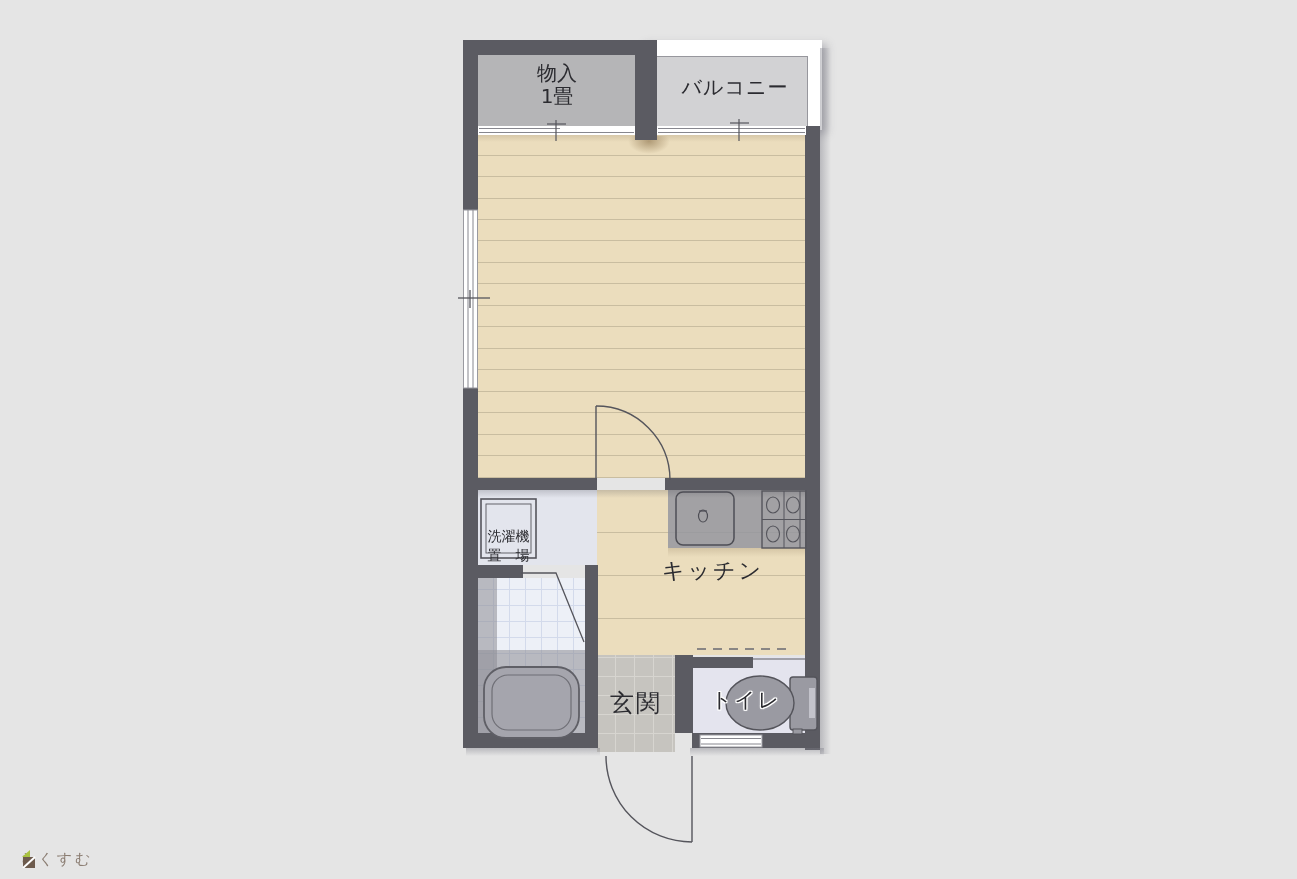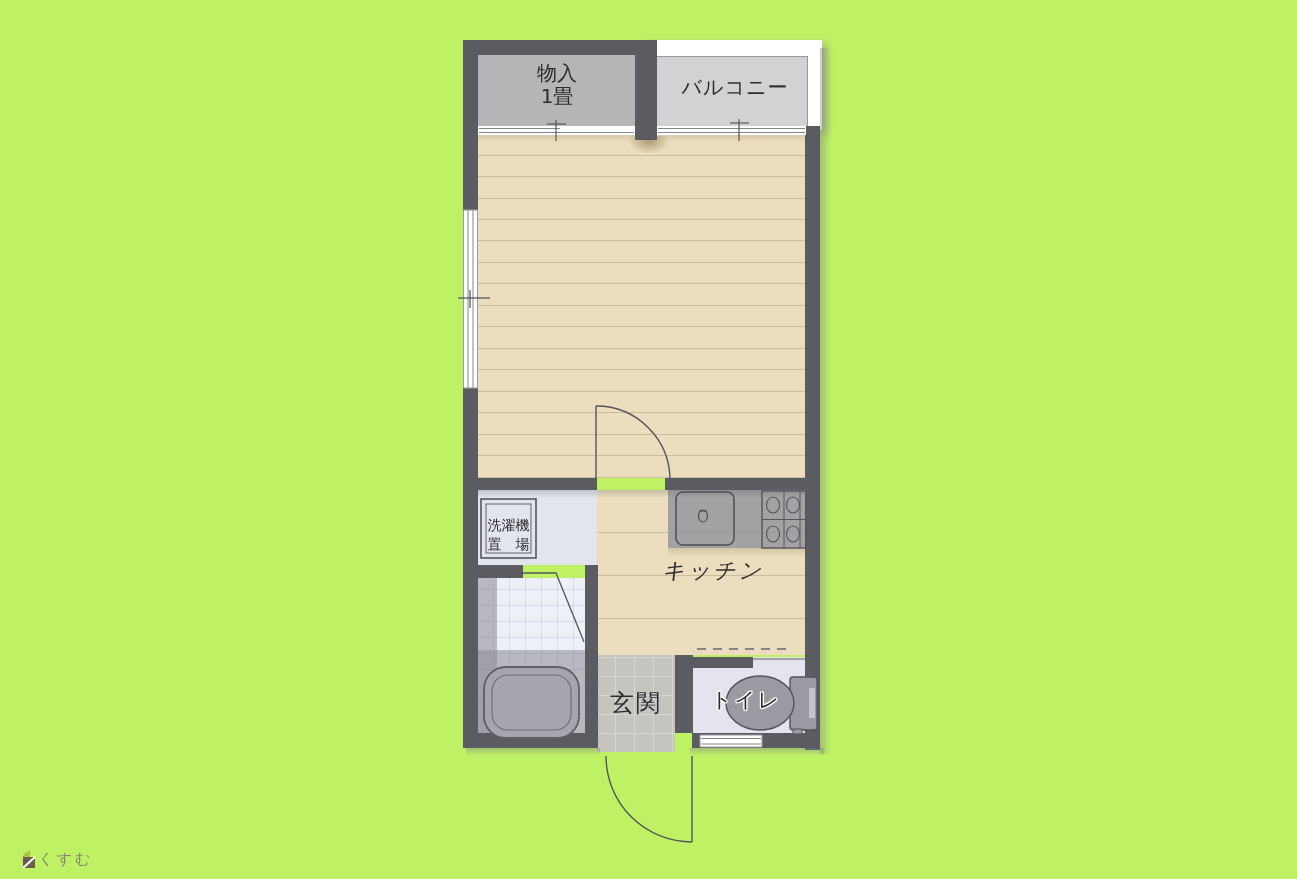--- a/index.html
+++ b/index.html
@@ -1,16 +1,16 @@
 <!DOCTYPE html>
 <html><head>
 <meta charset="utf-8">
 <style>
   html,body{margin:0;padding:0;background:#fcfcfb;}
-  #canvas{position:relative;width:1297px;height:879px;background:#bef264;overflow:hidden;
+  #canvas{position:relative;width:1297px;height:879px;background:#e5e5e5;overflow:hidden;
           font-family:"DejaVu Sans","Liberation Sans",sans-serif;color:#2b2b30;}
   .abs{position:absolute;}
   .wall{position:absolute;background:#5b5b62;}
   .floor-wood{background-color:#ebddbd;
     background-image:repeating-linear-gradient(180deg, rgba(0,0,0,0) 0px, rgba(0,0,0,0) 20.5px, #c9bda0 20.5px, #c9bda0 21.5px);}
   .floor-closet{background:#b5b5b7;}
   .floor-balcony{background:#d2d2d4;border:1px solid #97979d;}
   .floor-wash{background:#e3e5ed;}
   .floor-bath{background-color:#edf0f7;
     background-image:repeating-linear-gradient(0deg, transparent 0 15px, #d3daeb 15px 16px),
@@ -176,23 +176,23 @@
   </svg>
 
   <div class="label" style="left:477px;top:62px;width:160px;font-size:20px;">
     <span>物入</span><br>
     <span>1畳</span>
   </div>
 
   <div class="label" style="left:655px;top:76px;width:160px;font-size:20px;letter-spacing:1px;">バルコニー</div>
 
 
-  <div class="label" style="left:613px;top:558px;width:200px;font-size:22px;letter-spacing:3px;font-style:italic;">キッチン</div>
-
-  <div class="label" style="left:481px;top:516px;width:55px;font-size:14px;line-height:1.35;">
+  <div class="label" style="left:613px;top:558px;width:200px;font-size:22px;letter-spacing:3px;">キッチン</div>
+
+  <div class="label" style="left:481px;top:527px;width:55px;font-size:14px;line-height:1.35;">
     <span>洗濯機</span><br>
     <span>置　場</span>
   </div>
 
 
   <div class="label" style="left:596px;top:690px;width:80px;font-size:24px;letter-spacing:2px;">玄関</div>
 
   <div class="label halo" style="left:696px;top:688px;width:100px;font-size:21px;letter-spacing:2px;">トイレ</div>
 
   <div class="logo">

